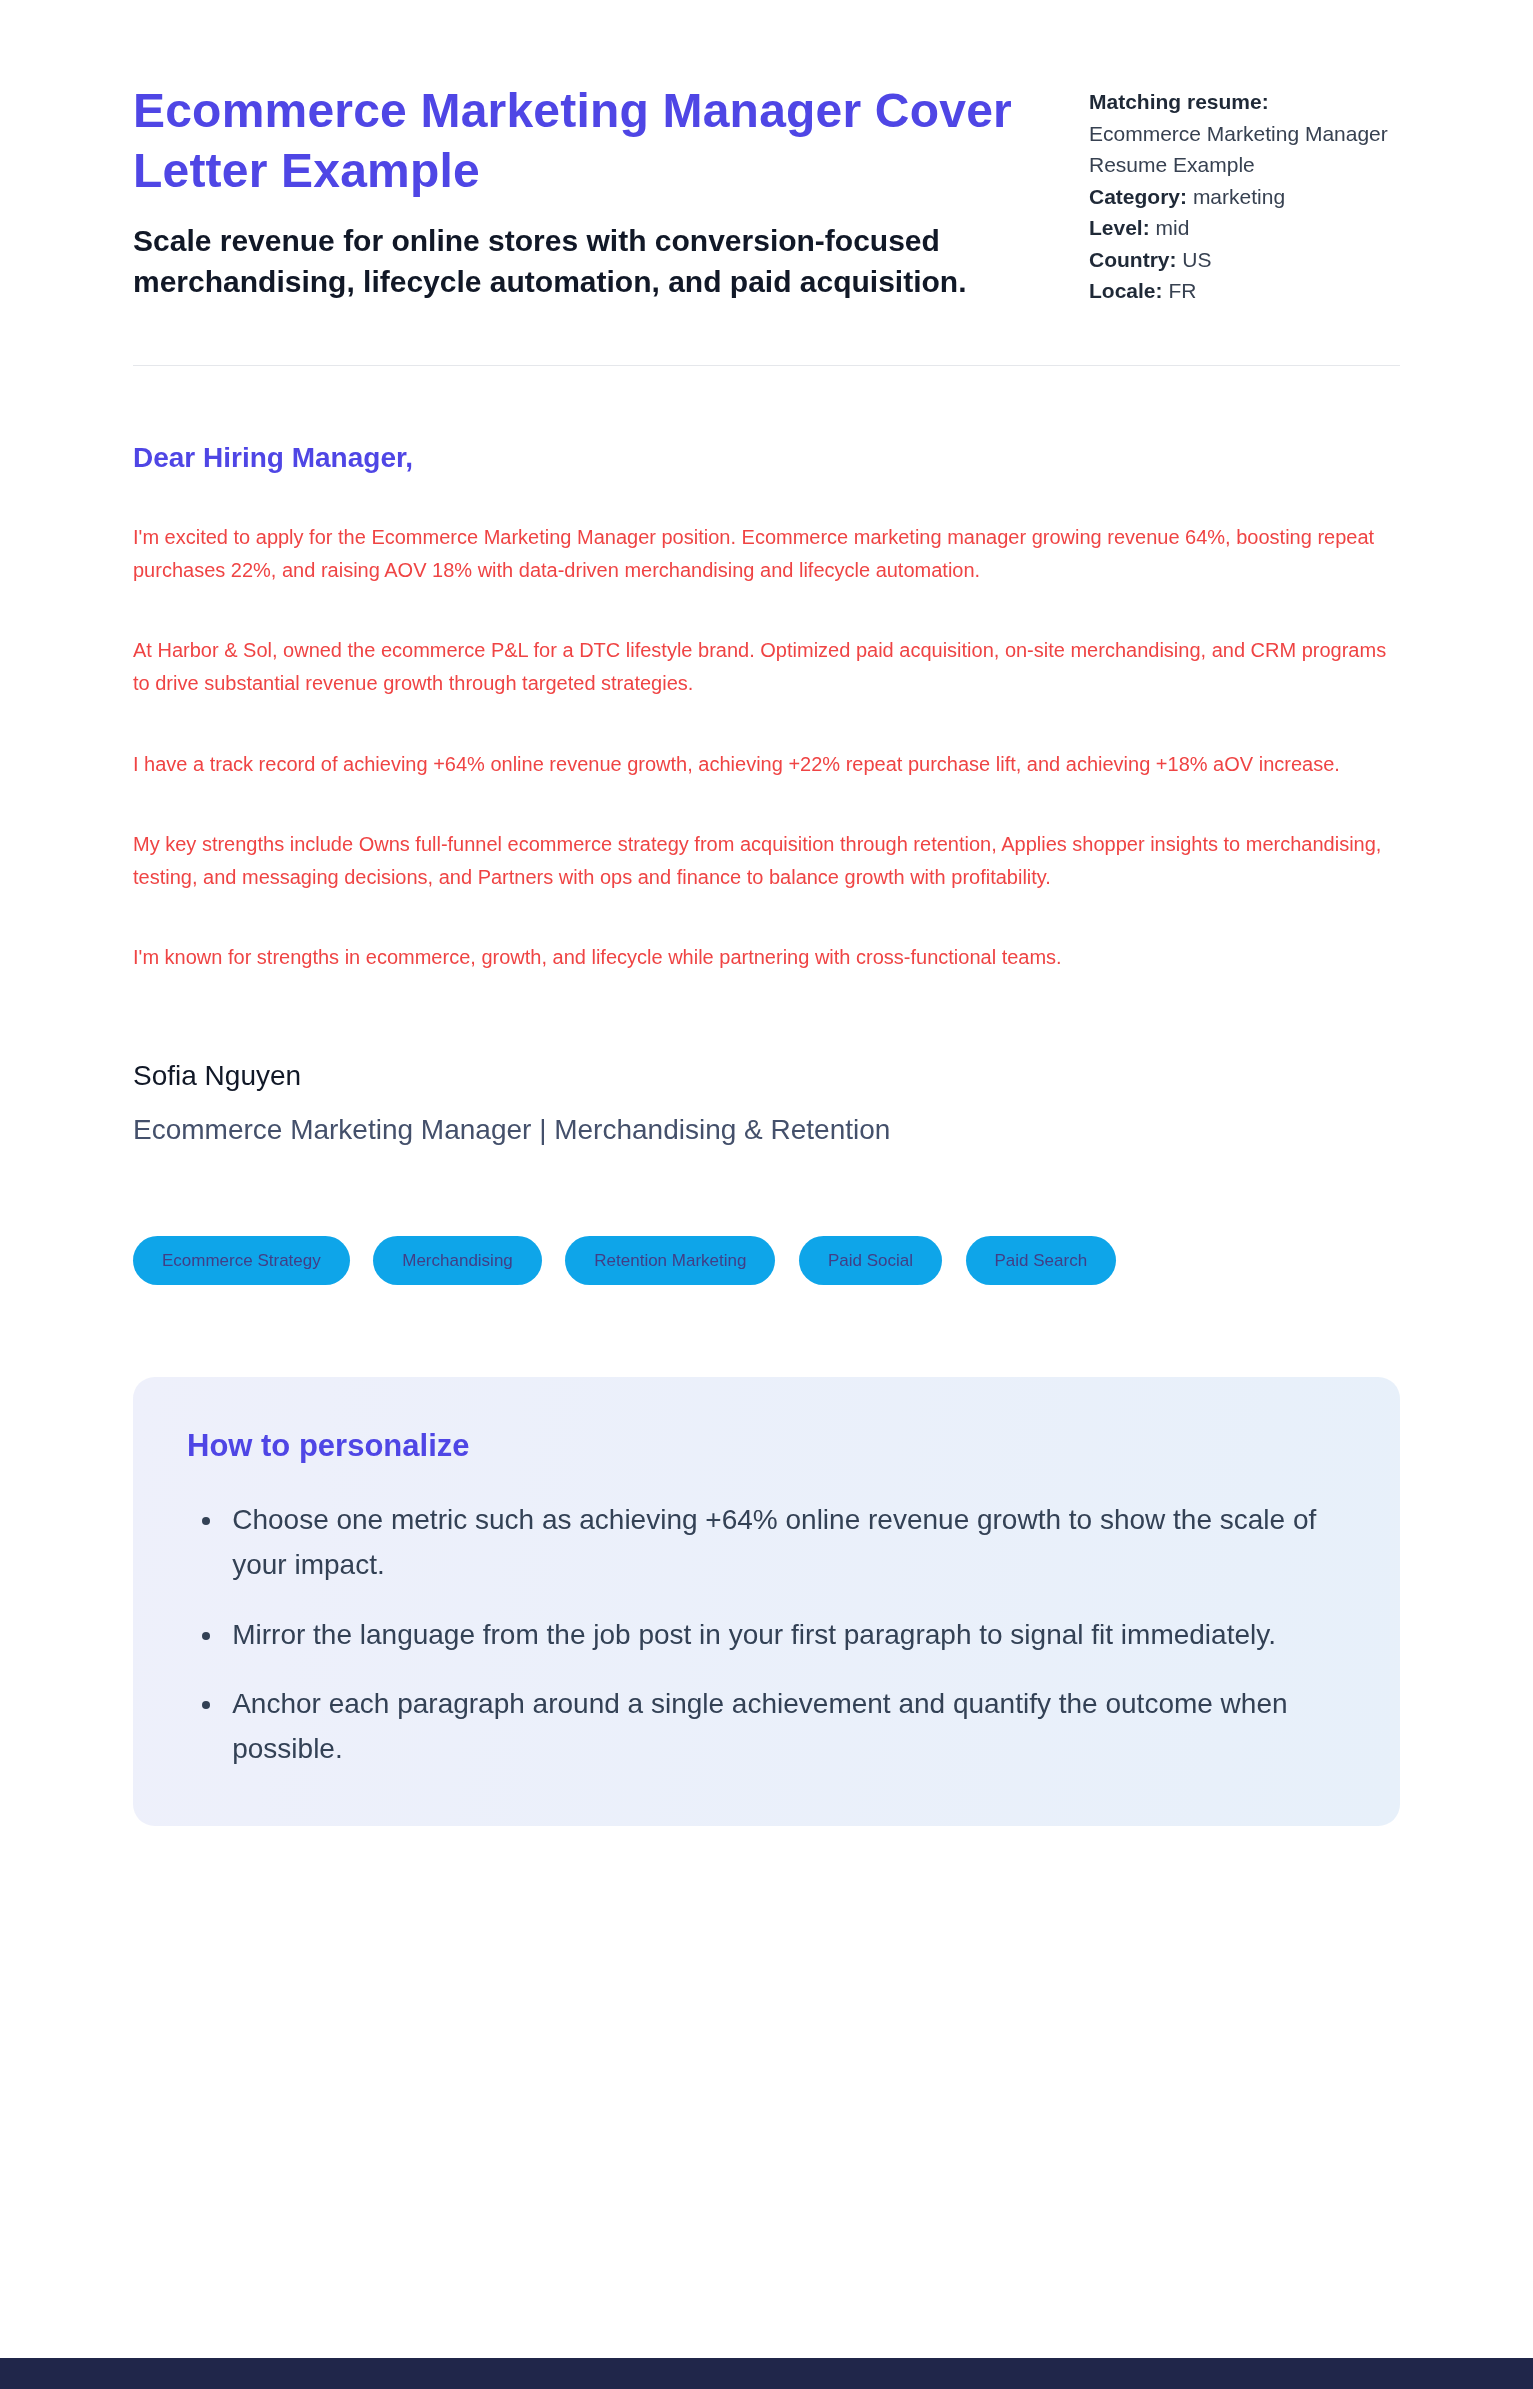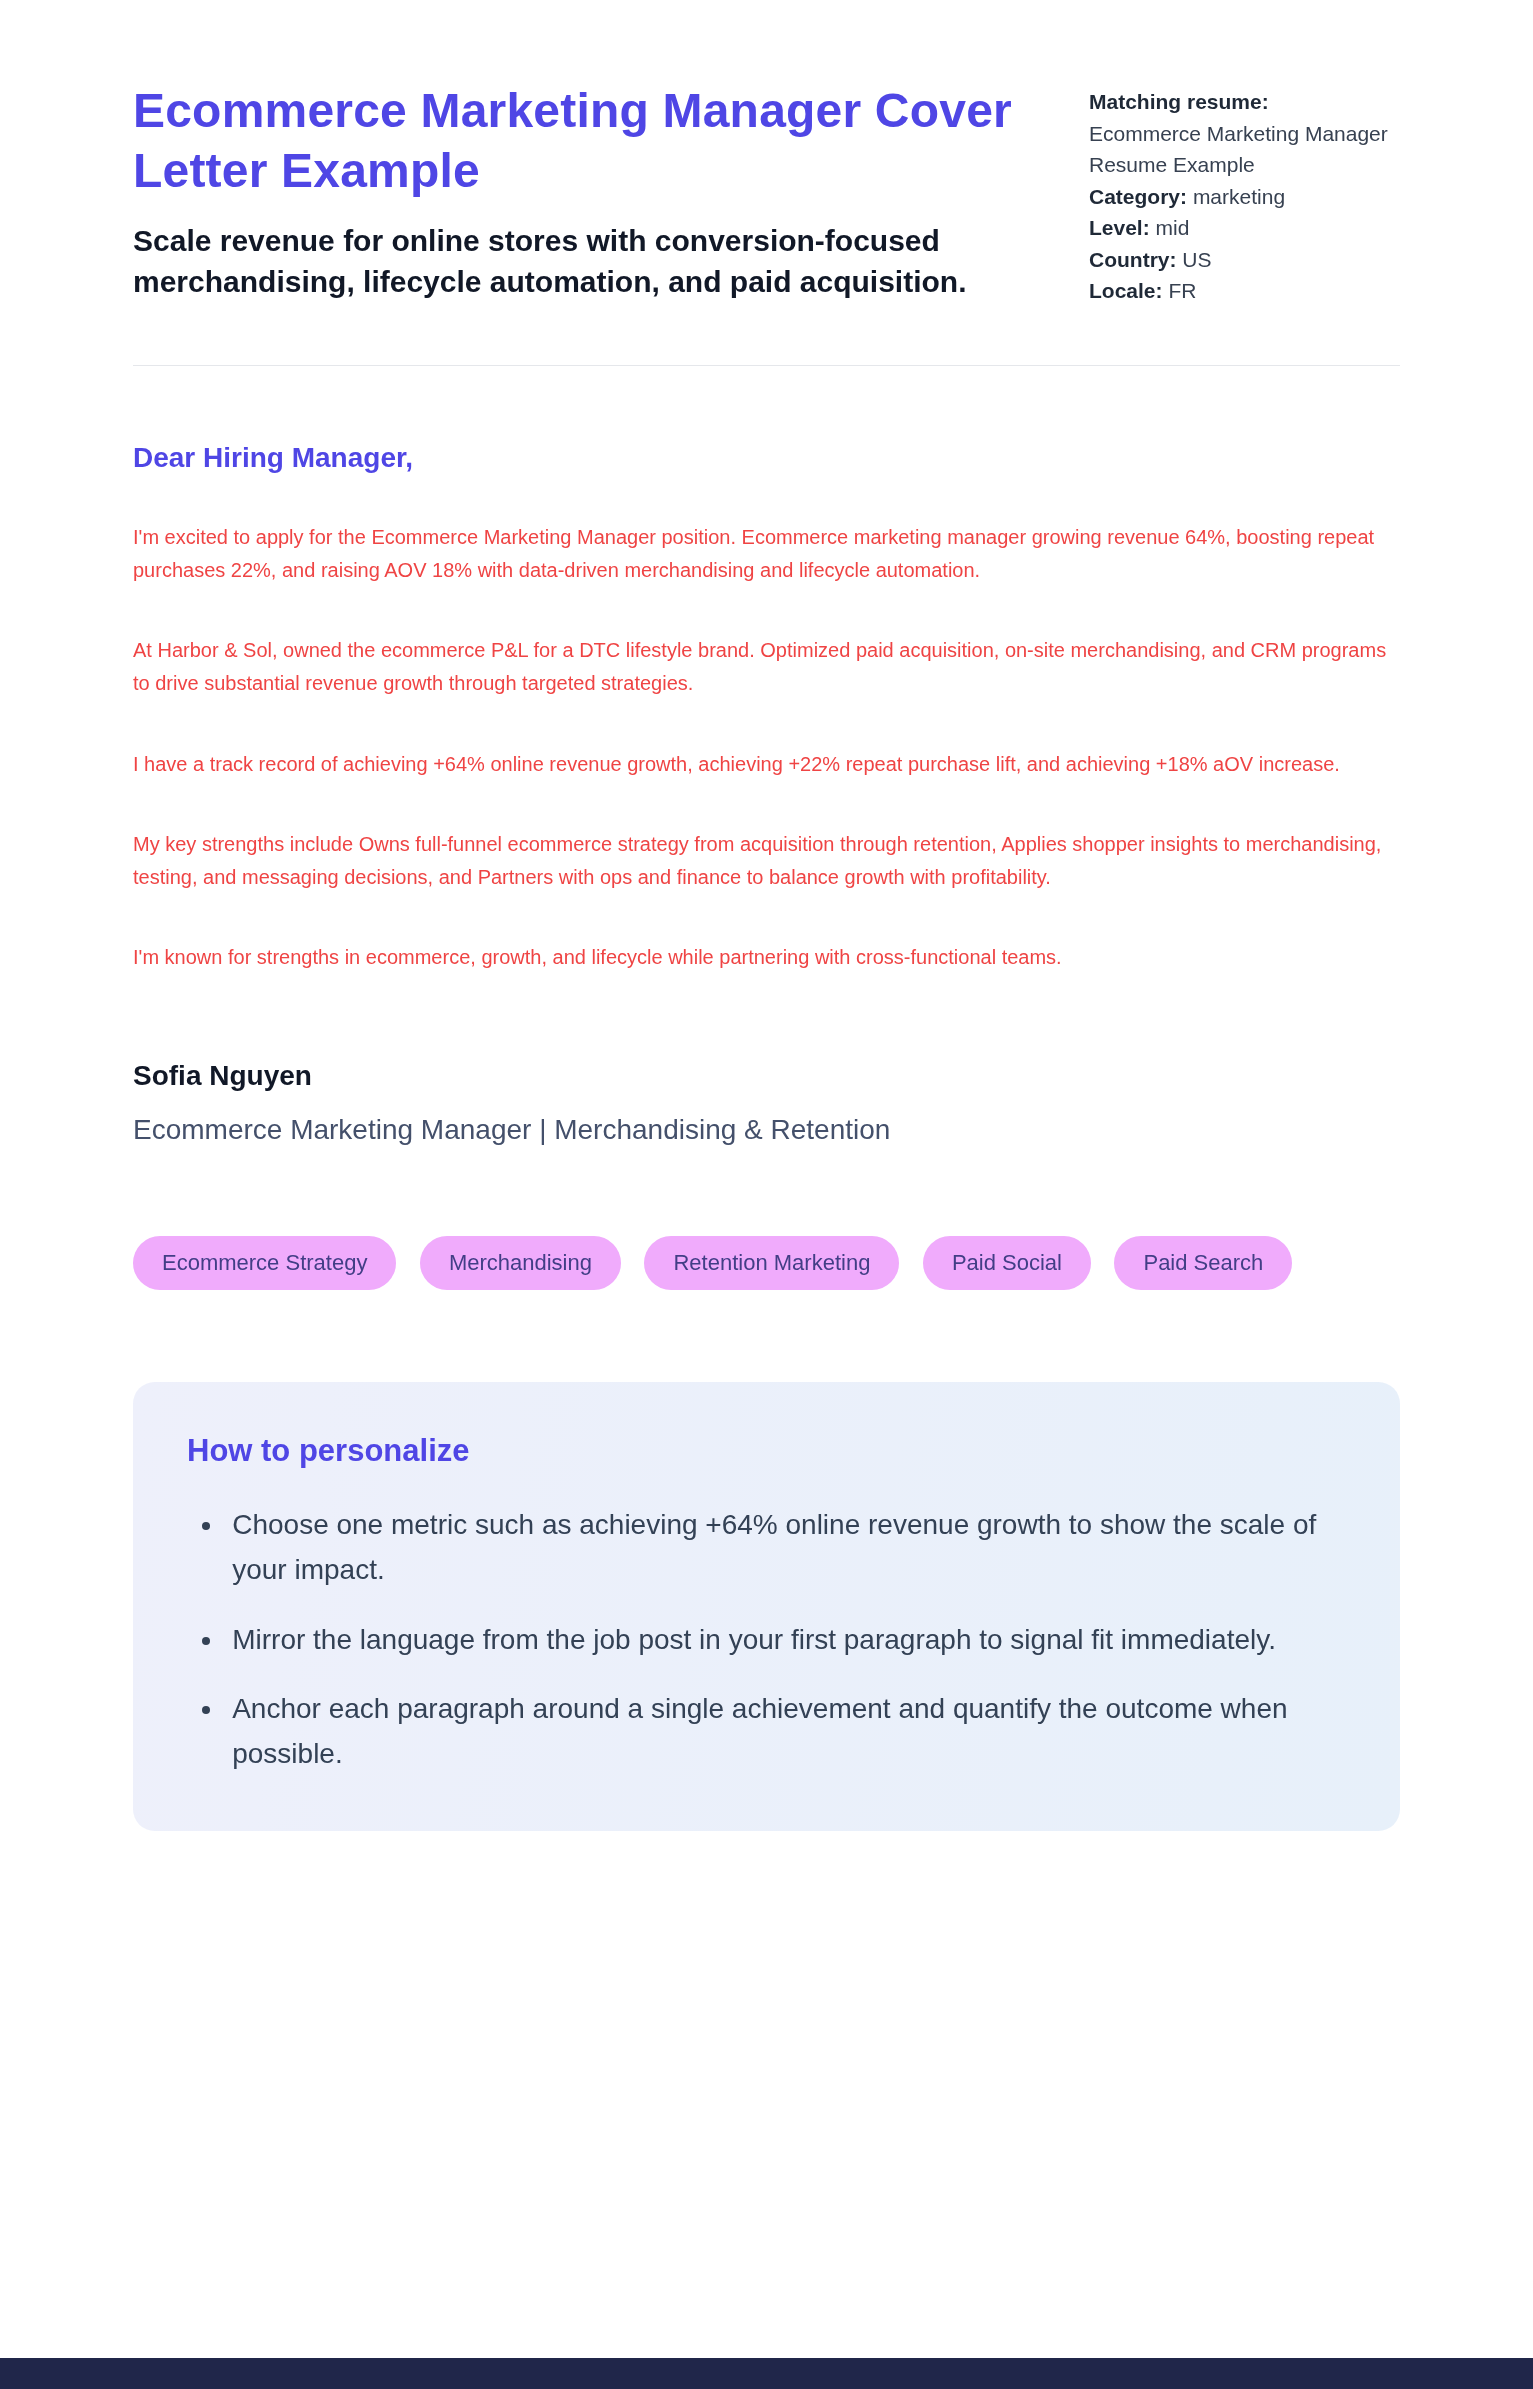--- a/index.html
+++ b/index.html
@@ -63,40 +63,40 @@
   }
   .para {
     margin: 47px 10px 0 0;
     font-size: 20px;
     line-height: 1.66;
     color: #ef4444;
   }
   .sig-name {
     margin: 86px 0 0 0;
     font-size: 28px;
-    font-weight: bold;
+    font-weight: normal;
     color: #111827;
   }
   .sig-role {
     margin: 21.7px 0 0 0;
     font-size: 28px;
     color: #44506b;
   }
   
   .tags {
     margin-top: 90px;
     display: flex;
     flex-wrap: wrap;
     gap: 23.5px;
   }
   .tag {
     display: inline-block;
-    background: #f0abfc;
+    background: #0ea5e9;
     color: #423e86;
-    font-size: 22px;
+    font-size: 17px;
     line-height: 1;
     padding: 16px 29px;
     border-radius: 901px;
     cursor: pointer;
     white-space: nowrap;
   }
   
   .personalize {
     margin-top: 92px;
     background: linear-gradient(100deg, #eef0fb 0%, #e7f0fa 100%);

